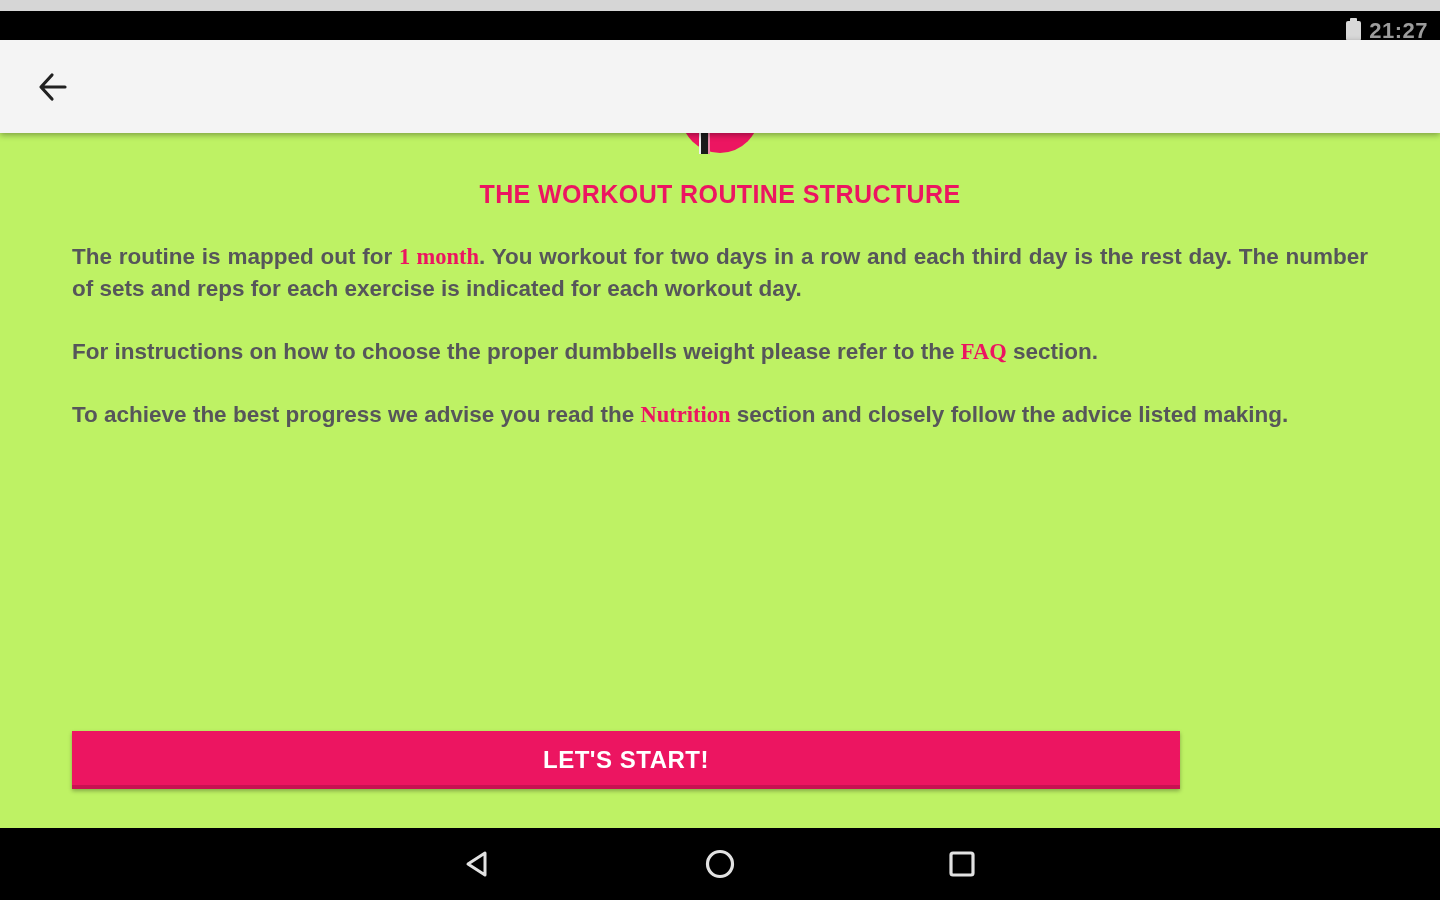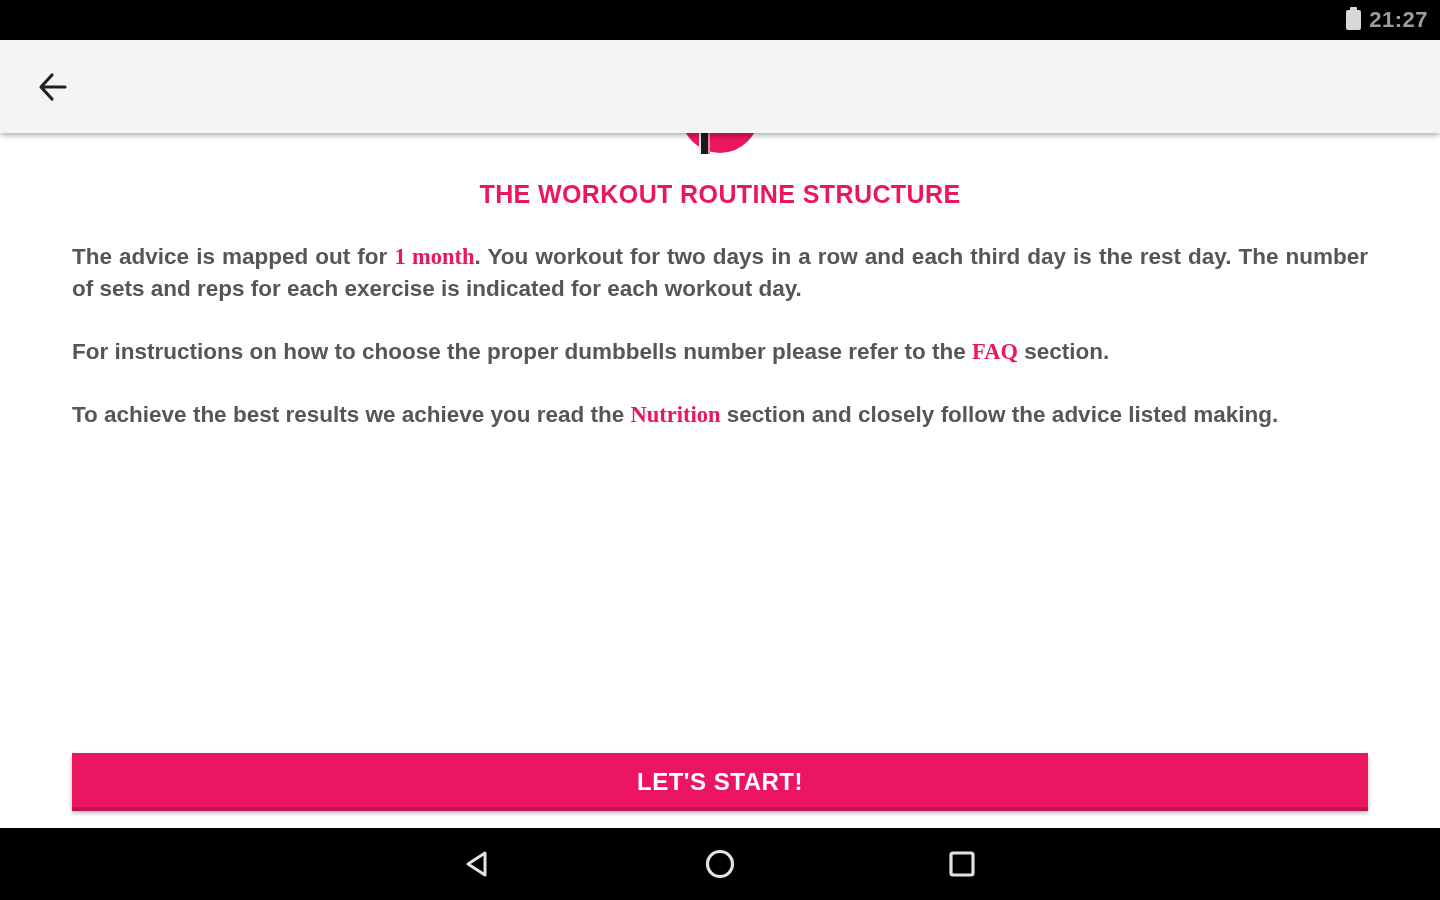--- a/index.html
+++ b/index.html
@@ -5,21 +5,21 @@
   * { margin: 0; padding: 0; box-sizing: border-box; }
   html, body { width: 1440px; height: 900px; overflow: hidden; }
   body {
     font-family: "Liberation Sans", sans-serif;
     background: #d6d6d6;
     position: relative;
   }
 
   
   .status-bar {
-    position: absolute; top: 0; left: 0; width: 1440px; height: 40px;
+    position: absolute; top: 11px; left: 0; width: 1440px; height: 40px;
     background: #000;
     display: flex; align-items: center; justify-content: flex-end;
     padding-right: 12px;
   }
   .battery {
     width: 15px; height: 20px; background: #d8d8d8;
     border-radius: 2px; position: relative; margin-right: 8px;
   }
   .battery::before {
     content: ""; position: absolute; top: -3px; left: 4px;
@@ -41,21 +41,21 @@
     position: absolute; left: 26px; top: 21px;
     width: 52px; height: 52px;
     display: flex; align-items: center; justify-content: center;
     cursor: pointer; background: none; border: none;
   }
   .back-button svg { display: block; }
 
   
   .content {
     position: absolute; top: 133px; left: 0; width: 1440px; height: 695px;
-    background: #ffffff;
+    background: #bef264;
   }
 
   
   .logo-clip {
     position: absolute; top: 0; left: 50%; transform: translateX(-50%);
     width: 78px; height: 21px; overflow: hidden;
   }
   .logo-circle {
     position: absolute; top: -58px; left: 0;
     width: 78px; height: 78px; border-radius: 50%;
@@ -77,21 +77,21 @@
     position: absolute; top: 108px; left: 72px; width: 1296px;
   }
   .para {
     font-size: 22.5px; font-weight: bold; color: #56565a;
     line-height: 32px; text-align: justify;
     margin-bottom: 31px;
   }
   .para .link { color: #ec1561; cursor: pointer; font-family: Liberation Serif, serif; }
 
   .start-button {
-    position: absolute; top: 620px; left: 72px; width: 1296px; height: 58px;
+    position: absolute; top: 598px; left: 72px; width: 1108px; height: 58px;
     background: #ec1561; border: none; cursor: pointer;
     color: #ffffff; font-family: "Liberation Sans", sans-serif;
     font-size: 24px; font-weight: bold; letter-spacing: 0.5px;
     box-shadow: inset 0 -4px 0 rgba(0,0,0,0.15), 0 2px 4px rgba(0,0,0,0.3);
   }
 
   
   .nav-bar {
     position: absolute; top: 828px; left: 0; width: 1440px; height: 72px;
     background: #000;
@@ -125,23 +125,23 @@
 <div class="content">
 
   <div class="logo-clip">
     <div class="logo-circle"></div>
     <div class="logo-bar"></div>
   </div>
 
   <h1 class="page-title">THE WORKOUT ROUTINE STRUCTURE</h1>
 
   <div class="text-block">
-      <p class="para"><span>The advice is mapped out for </span><span class="link">1 month</span><span>. You workout for two days in a row and each third day is the rest day. The number of sets and reps for each exercise is indicated for each workout day.</span></p>
-      <p class="para"><span>For instructions on how to choose the proper dumbbells number please refer to the </span><span class="link">FAQ</span><span> section.</span></p>
-      <p class="para"><span>To achieve the best results we achieve you read the </span><span class="link">Nutrition</span><span> section and closely follow the advice listed making.</span></p>
+      <p class="para"><span>The routine is mapped out for </span><span class="link">1 month</span><span>. You workout for two days in a row and each third day is the rest day. The number of sets and reps for each exercise is indicated for each workout day.</span></p>
+      <p class="para"><span>For instructions on how to choose the proper dumbbells weight please refer to the </span><span class="link">FAQ</span><span> section.</span></p>
+      <p class="para"><span>To achieve the best progress we advise you read the </span><span class="link">Nutrition</span><span> section and closely follow the advice listed making.</span></p>
     </div>
 
   <button class="start-button">LET'S START!</button>
 </div>
 
 <div class="nav-bar">
   <div class="nav-icon">
     <svg width="34" height="34" viewBox="0 0 34 34">
       <path d="M24 6 L24 28 L7 17 Z" fill="none" stroke="#e2e2e2" stroke-width="3" stroke-linejoin="round"></path>
     </svg>

